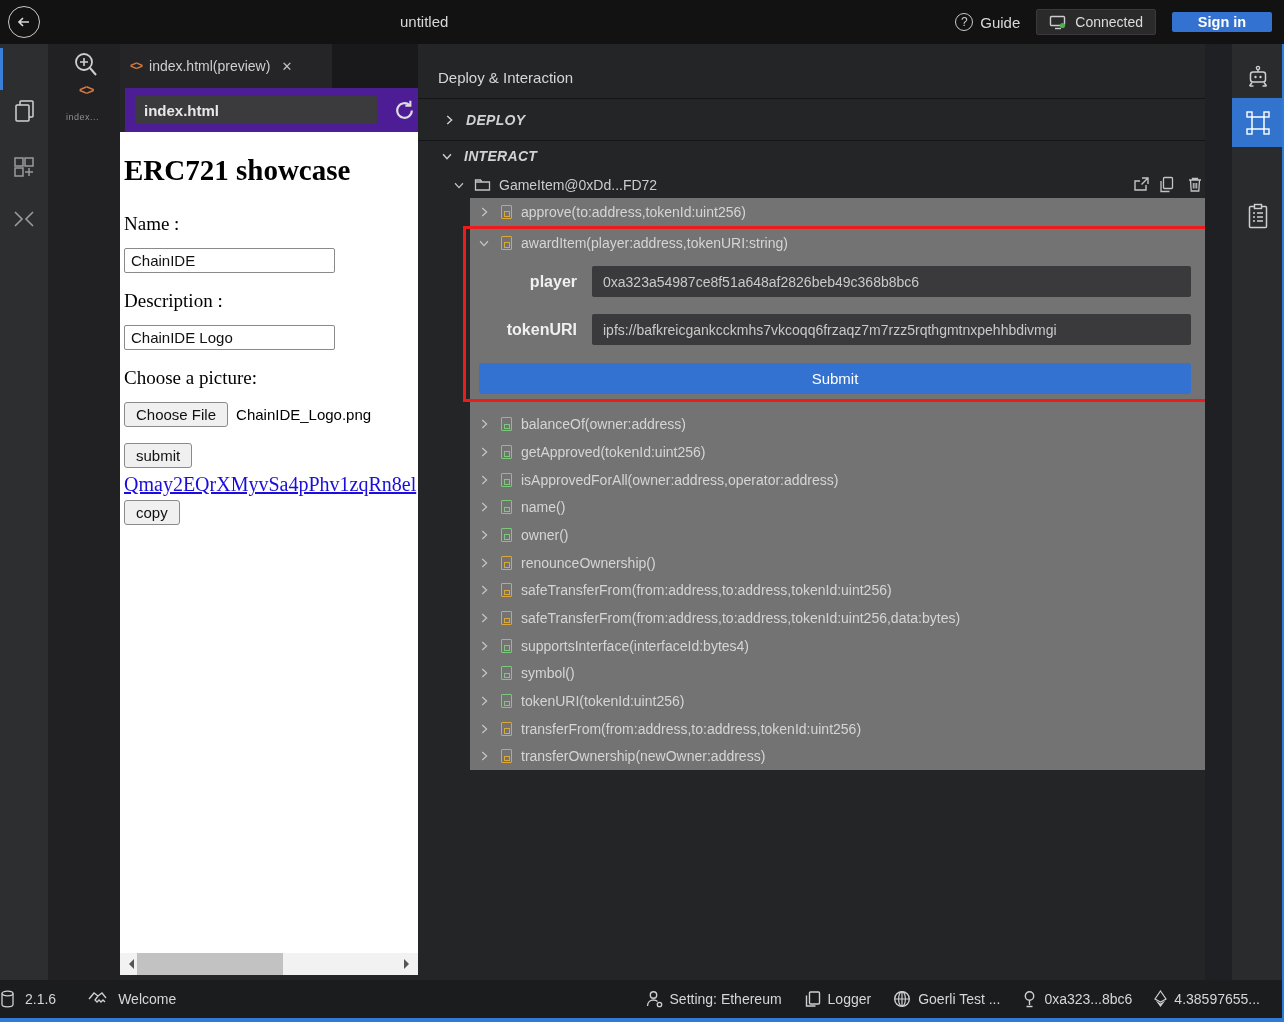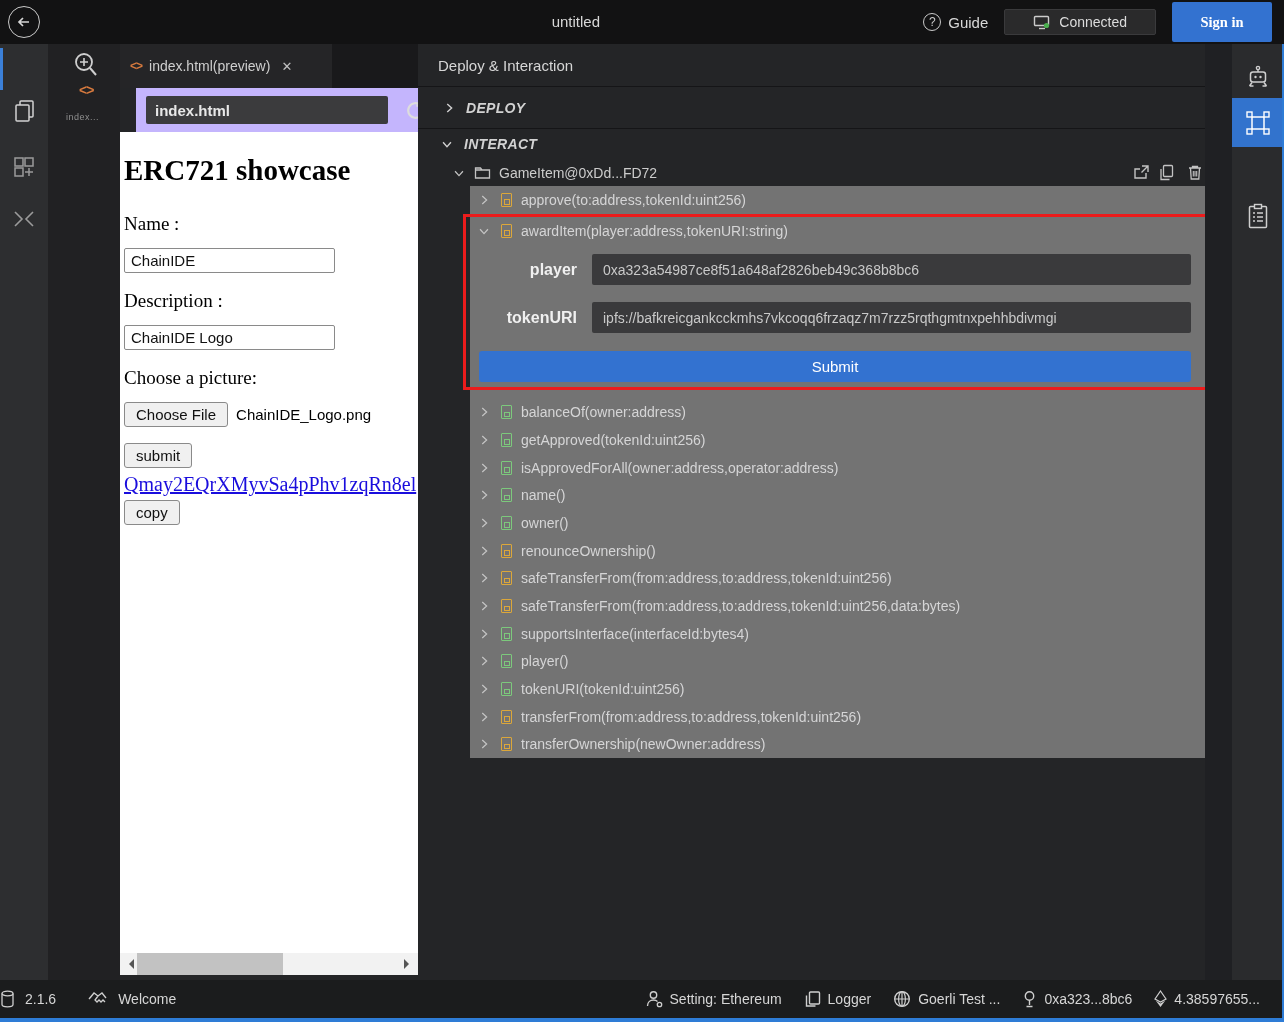--- a/index.html
+++ b/index.html
@@ -9,45 +9,45 @@
     background: #242527; font-family: "Liberation Sans", sans-serif;
     -webkit-font-smoothing: antialiased;
   }
   .abs { position: absolute; }
 
   
   .topbar { left:0; top:0; width:1284px; height:44px; background:#121213; z-index:30; }
   .back-btn { left:8px; top:6px; width:32px; height:32px; border:1.6px solid #c9c9c9;
     border-radius:50%; display:flex; align-items:center; justify-content:center; }
   .win-title { left:400px; top:0; width:200px; height:44px; line-height:44px;
-    text-align:right; color:#d8d8d8; font-size:15px; }
+    text-align:left; color:#d8d8d8; font-size:15px; }
   .top-right { right:0; top:0; height:44px; display:flex; align-items:center; gap:16px; padding-right:12px; }
   .guide { display:flex; align-items:center; gap:7px; color:#d8d8d8; font-size:15px; }
   .qcircle { width:18px; height:18px; border:1.4px solid #c9c9c9; border-radius:50%;
     display:flex; align-items:center; justify-content:center; font-size:12px; color:#c9c9c9; }
   .connected { display:flex; align-items:center; gap:8px; background:#2a2a2b; border:1px solid #3a3a3c;
-    border-radius:2px; height:26px; padding:0 28px; color:#dcdcdc; font-size:14px; }
+    border-radius:2px; height:26px; padding:0 12px; color:#dcdcdc; font-size:14px; }
   .signin { background:#3372d0; color:#fff; font-size:14.5px; font-weight:700;
-    border:none; border-radius:2px; height:40px; width:100px; font-family:Liberation Serif, serif; }
+    border:none; border-radius:2px; height:20px; width:100px; font-family:Liberation Sans, sans-serif; }
 
   
   .activitybar { left:0; top:44px; width:48px; height:936px; background:#2d2e30; z-index:10; }
   .act-indicator { left:0; top:4px; width:3px; height:42px; background:#3b80d8; }
   .act-icon { left:11px; width:26px; height:26px; color:#d2d2d2; }
   .explorer-strip { left:48px; top:44px; width:72px; height:936px; background:#212123; }
   .strip-file { left:18px; top:68px; font-size:9px; color:#8f8f8f; letter-spacing:.5px; white-space:nowrap; }
   .code-glyph { color:#d77a3e; font-weight:700; letter-spacing:-1px; font-size:14px; }
 
   
   .tabrow { left:120px; top:44px; width:298px; height:44px; background:#19191b; }
   .tab { position:absolute; left:0; top:0; width:212px; height:44px; background:#252527;
     display:flex; align-items:center; padding:0 10px; }
   .tab-label { color:#cecece; font-size:14px; margin:0 7px; white-space:nowrap; }
   .tab-close { color:#c0c0c0; font-size:13px; margin-left:4px; }
-  .urlrow { left:136px; top:88px; width:298px; height:44px; background:#c4b5fd; }
+  .urlrow { left:125px; top:88px; width:298px; height:44px; background:#4c1d95; }
   .urlinput { position:absolute; left:10px; top:8px; width:242px; height:28px; background:#3b3b3d;
     border:none; border-radius:2px; color:#e8e8e8; font-size:15px; font-weight:700;
     padding:0 9px; font-family:inherit; }
   .refresh { position:absolute; right:7px; top:11px; }
 
   .page { left:120px; top:132px; width:298px; height:821px; background:#ffffff; overflow:hidden;
     padding:22px 0 0 4px; font-family:"Liberation Serif", serif; color:#000; }
   .page h1 { font-size:29px; font-weight:700; margin:0 0 26px 0; }
   .page .plabel { font-size:19px; margin:0 0 13px 0; }
   .ptext { display:block; width:211px; height:25px; border:1px solid #8a8a8a; border-radius:2px;
@@ -57,21 +57,21 @@
     border:1px solid #8a8a8a; border-radius:3px; padding:3px 11px; }
   .filename { font-family:"Liberation Sans", sans-serif; font-size:15px; margin-left:8px; white-space:nowrap; }
   .plink { display:block; font-size:20px; color:#1a0ddd; text-decoration:underline;
     white-space:nowrap; margin:5px 0 4px 0; }
   .hscroll { left:120px; top:953px; width:298px; height:22px; background:#f2f2f2; }
   .tri-l { position:absolute; left:4px; top:6px; width:0; height:0; border:5px solid transparent; border-right-color:#555; }
   .tri-r { position:absolute; right:4px; top:6px; width:0; height:0; border:5px solid transparent; border-left-color:#555; }
   .hthumb { position:absolute; left:17px; top:0; width:146px; height:22px; background:#c2c2c2; }
 
   
-  .panel { left:418px; top:44px; width:787px; height:936px; background:#242527;padding-left:29px; }
+  .panel { left:418px; top:56px; width:787px; height:936px; background:#242527;padding-left:29px; }
   .panel-header { position:absolute; left:0; top:0; width:100%; height:43px; line-height:43px;
     padding-left:20px; color:#d6d6d6; font-size:15px; border-bottom:1px solid #151517; }
   .sec-row { position:absolute; left:0; width:100%; display:flex; align-items:center;
     color:#d2d2d2; font-weight:700; font-size:14px; letter-spacing:.3px;font-style:italic; }
   .sec-deploy { top:44px; height:41px; padding-left:24px; border-bottom:1px solid #151517; }
   .sec-interact { top:86px; height:28px; padding-left:22px; }
   .sec-row .sec-label { margin-left:10px; }
   .contract-row { position:absolute; left:0; top:115px; width:100%; height:27px;
     display:flex; align-items:center; padding-left:34px; color:#cccccc; font-size:14px; }
   .contract-label { margin-left:8px; }
@@ -351,21 +351,21 @@
             <path d="M6 3.5 l5 4.5 -5 4.5" fill="none" stroke="#c5c5c5" stroke-width="1.4"></path>
           </svg>
           <span class="fn-ico read"></span>
           <span class="fn-label">supportsInterface(interfaceId:bytes4)</span>
         </div>
         <div class="fn-row">
           <svg class="chev" viewBox="0 0 16 16">
             <path d="M6 3.5 l5 4.5 -5 4.5" fill="none" stroke="#c5c5c5" stroke-width="1.4"></path>
           </svg>
           <span class="fn-ico read"></span>
-          <span class="fn-label">player()</span>
+          <span class="fn-label">symbol()</span>
         </div>
         <div class="fn-row">
           <svg class="chev" viewBox="0 0 16 16">
             <path d="M6 3.5 l5 4.5 -5 4.5" fill="none" stroke="#c5c5c5" stroke-width="1.4"></path>
           </svg>
           <span class="fn-ico read"></span>
           <span class="fn-label">tokenURI(tokenId:uint256)</span>
         </div>
         <div class="fn-row">
           <svg class="chev" viewBox="0 0 16 16">

